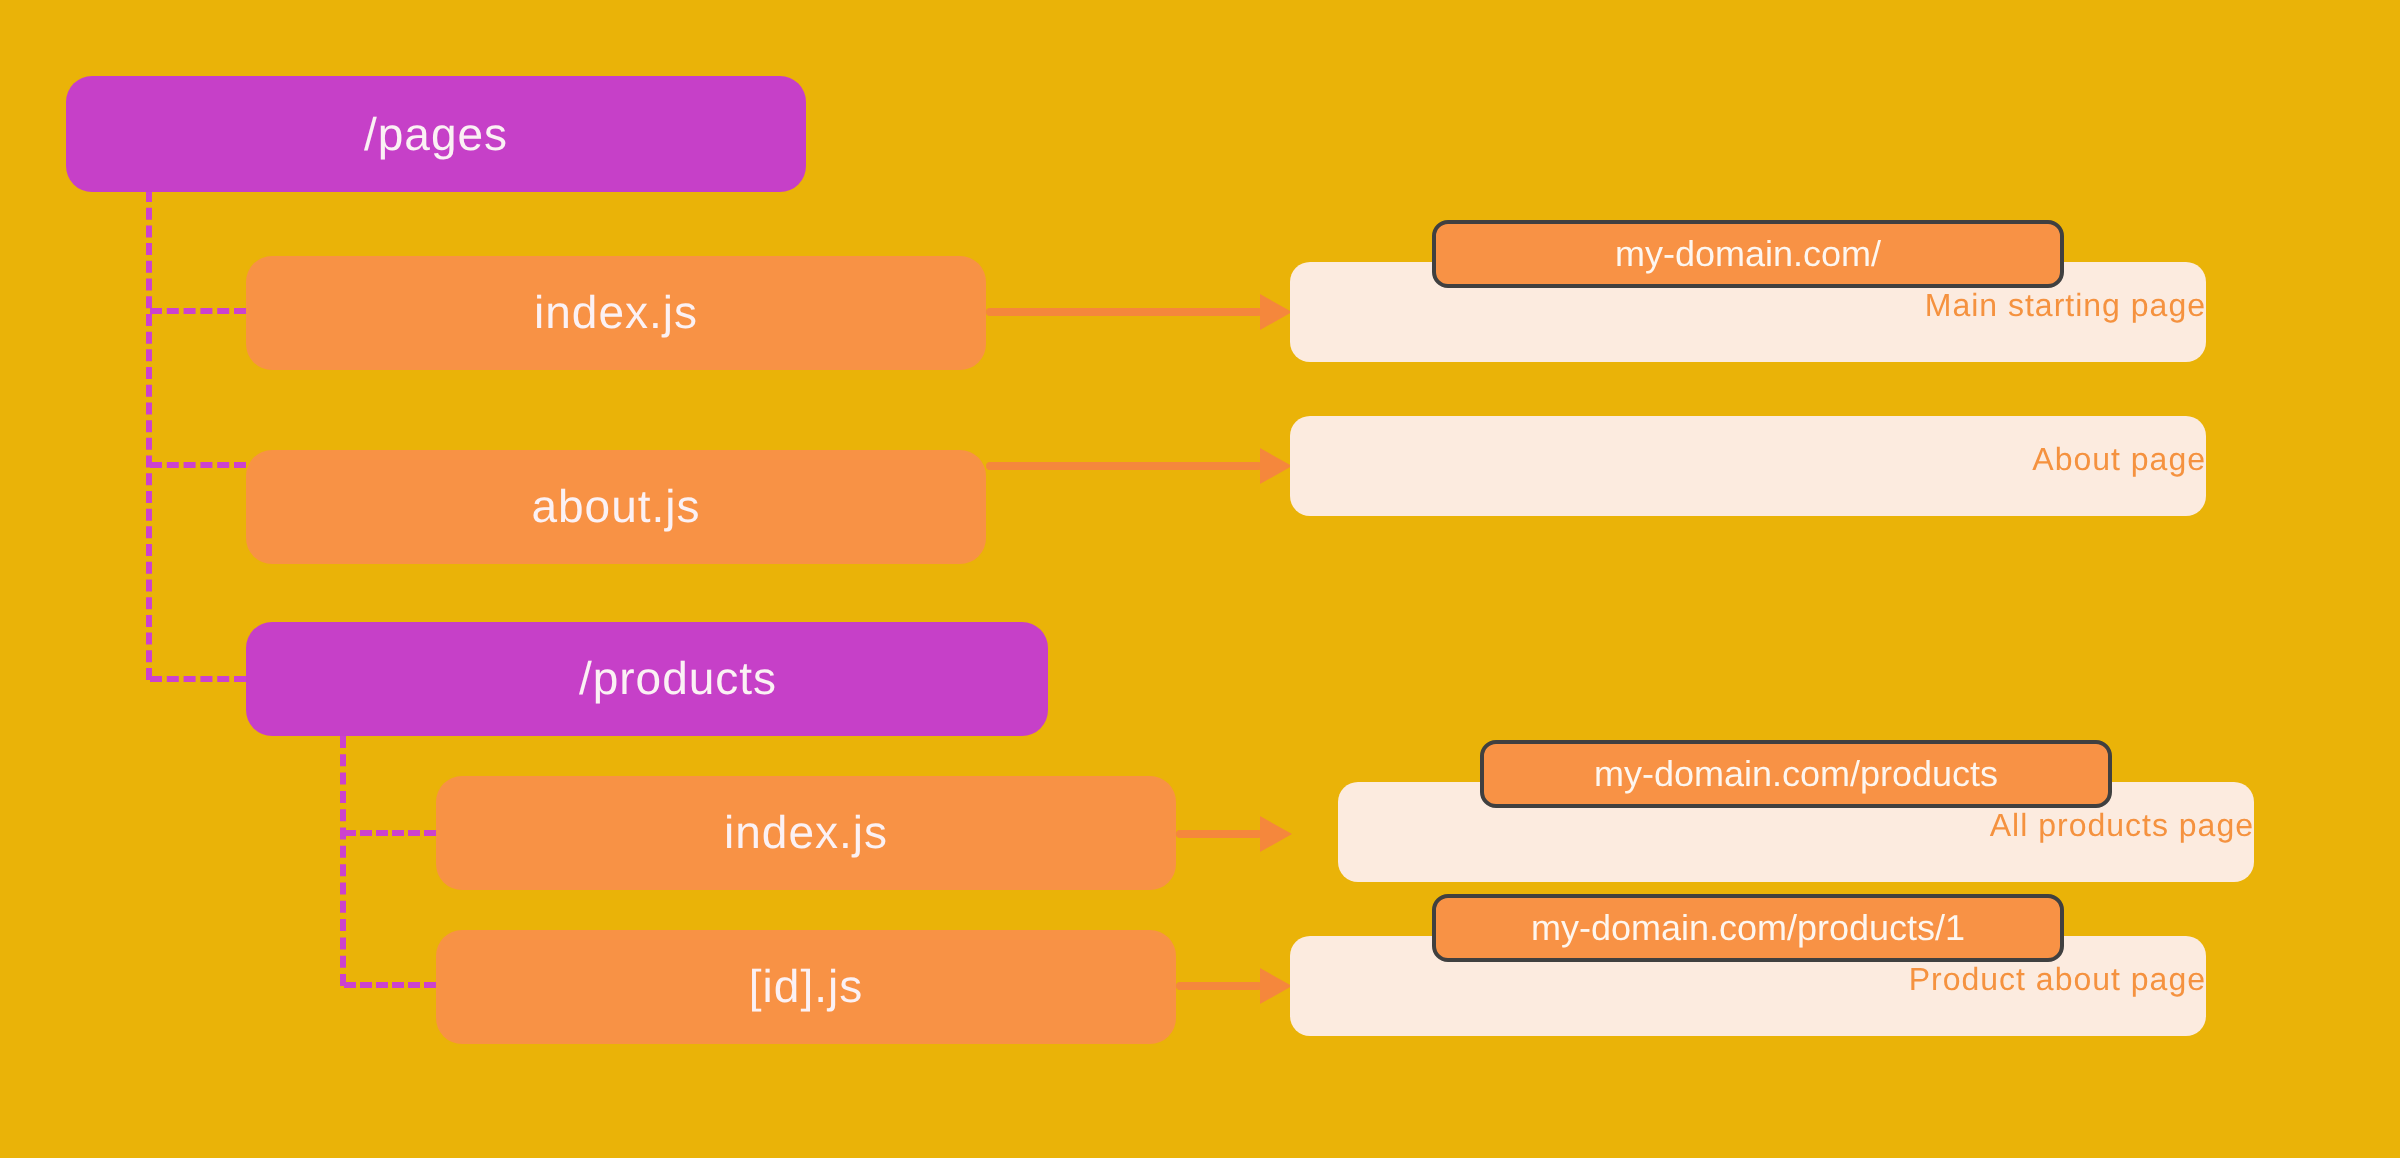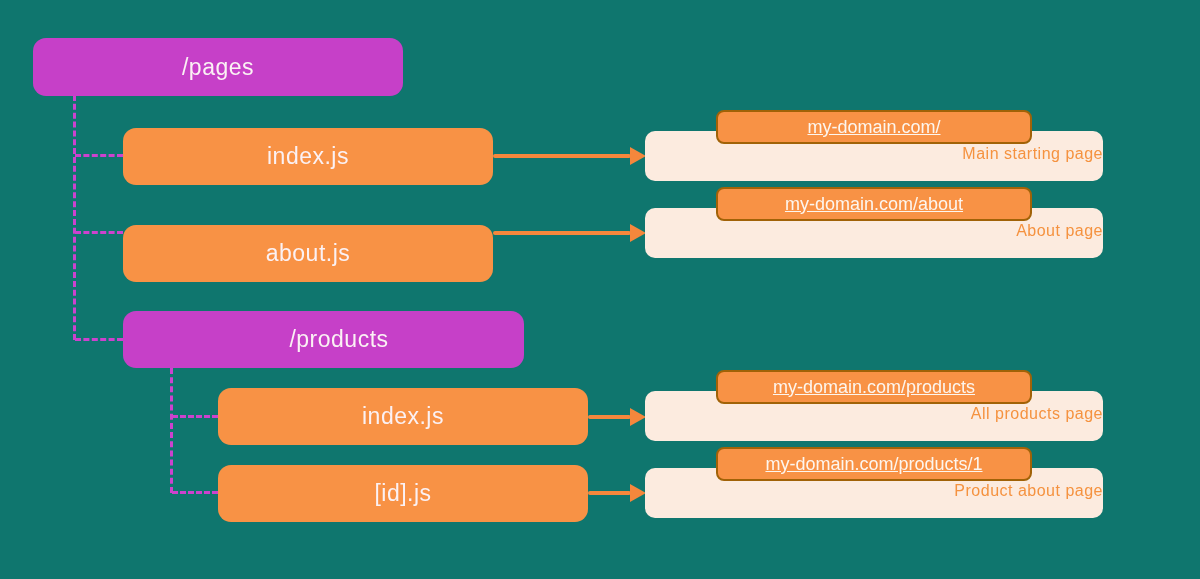--- a/index.html
+++ b/index.html
@@ -4,21 +4,21 @@
 <style>
   html, body {
     margin: 0;
     padding: 0;
     background: #2a0b2c;
   }
   .canvas {
     position: relative;
     width: 1200px;
     height: 579px;
-    background: #0f766e;
+    background: #eab308;
     overflow: hidden;
     font-family: "Liberation Sans", sans-serif;
   }
   
   .node {
     position: absolute;
     width: 370px;
     height: 57px;
     border-radius: 13px;
     display: flex;
@@ -69,29 +69,28 @@
     border-radius: 10px;
   }
   .badge {
     position: absolute;
     top: -21px;
     left: 50%;
     transform: translateX(-50%);
     width: 312px;
     height: 30px;
     background: #F89245;
-    border: 2px solid #a16207;
+    border: 2px solid #404040;
     border-radius: 8px;
     display: flex;
     align-items: center;
     justify-content: center;
     font-size: 18px;
     color: #FDF6EF;
     white-space: nowrap;
-    text-decoration: underline;
   }
   .card-label {
     position: absolute;
     left: 0;
     right: 0;
     top: 14px;
     text-align: right;
     font-size: 16px;
     letter-spacing: 0.5px;
     color: #F5923F;
@@ -148,27 +147,24 @@
   <div class="head" style="left:630px; top:484px;"></div>
 
   <div class="card" style="top:131px;">
     <div class="badge">
       <span>my-domain.com/</span>
     </div>
     <div class="card-label">Main starting page</div>
   </div>
 
   <div class="card" style="top:208px;">
-    <div class="badge">
-      <span>my-domain.com/about</span>
-    </div>
     <div class="card-label">About page</div>
   </div>
 
-  <div class="card" style="top:391px;">
+  <div class="card" style="top:391px;margin-left:24px;">
     <div class="badge">
       <span>my-domain.com/products</span>
     </div>
     <div class="card-label">All products page</div>
   </div>
 
   <div class="card" style="top:468px;">
     <div class="badge">
       <span>my-domain.com/products/1</span>
     </div>

